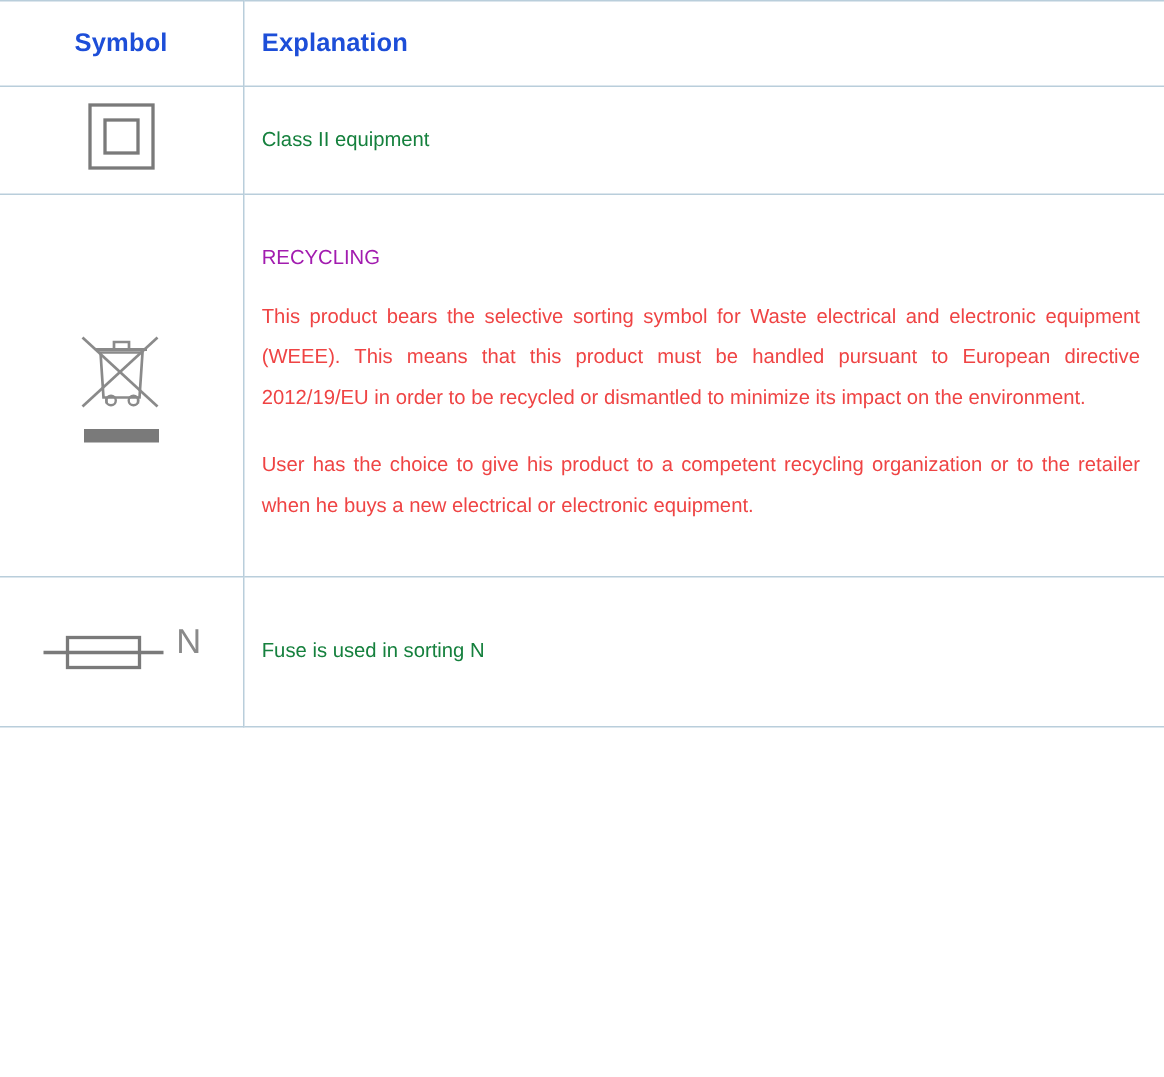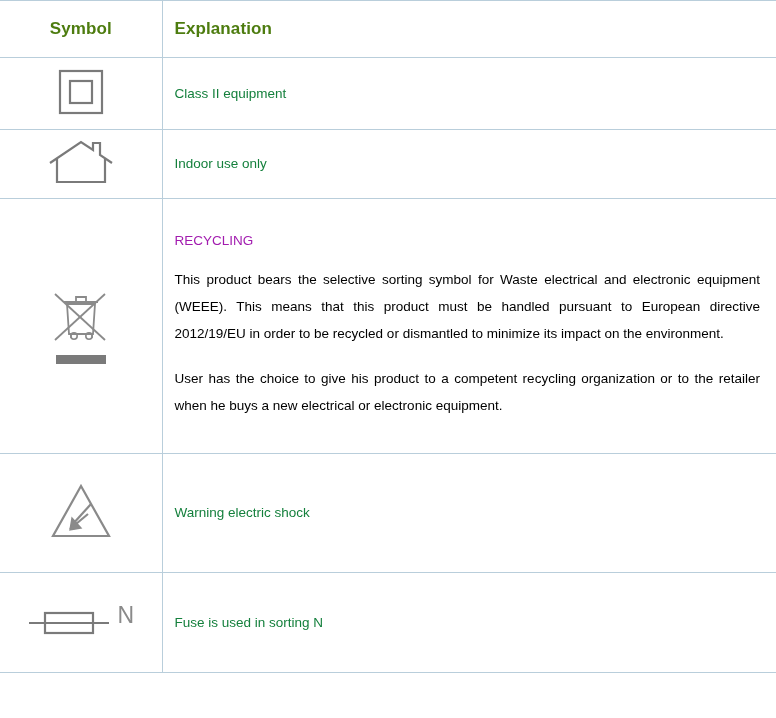--- a/index.html
+++ b/index.html
@@ -42,21 +42,21 @@
   .symbols-table th.cell-explanation,
   .symbols-table td.cell-explanation {
     padding: 0 10px 0 12px;
     text-align: left;
   }
 
   thead th {
     height: 56px;
     font-size: 17px;
     font-weight: bold;
-    color: #4d7c0f;
+    color: #1d4ed8;
     letter-spacing: 0.1px;
   }
   thead th.cell-symbol { text-align: center; }
   thead th.cell-explanation { text-align: left; margin-left: 44px; }
 
   .row-class2 td { height: 71px; }
   .row-ac td { height: 51px; }
   .row-indoor td { height: 68px; }
   .row-recycling td { height: 254px; }
   .row-warning td { height: 118px; }
@@ -72,21 +72,21 @@
   .recycling-block {
     padding: 14px 6px 14px 0;
   }
   .recycling-title {
     font-size: 13.5px;
     color: #a21caf;
     margin: 0 0 18px 0;
   }
   .recycling-para {
     font-size: 13.5px;
-    color: #000000;
+    color: #ef4444;
     margin: 0 0 18px 0;
     text-align: justify;
     line-height: 2.0;
   }
   .recycling-para.last { margin-bottom: 1px; }
 
   
   .glyph {
     display: inline-block;
     line-height: 0;
@@ -145,33 +145,20 @@
             <rect x="13" y="13" width="22" height="22" fill="none" stroke="#7a7a7a" stroke-width="2.2"></rect>
           </svg>
         </span>
       </td>
       <td class="cell-explanation">
         <span class="explain-text">Class II equipment</span>
       </td>
     </tr>
 
 
-    <tr class="row-indoor">
-      <td class="cell-symbol">
-        <span class="glyph">
-          <svg width="66" height="46" viewBox="0 0 66 46">
-            <path d="M2 24 L33 3 L45 11 L45 4 L52 4 L52 16 L64 24" fill="none" stroke="#7a7a7a" stroke-width="2.2" stroke-linejoin="miter"></path>
-            <path d="M9 20 L9 43 L57 43 L57 20" fill="none" stroke="#7a7a7a" stroke-width="2.2"></path>
-          </svg>
-        </span>
-      </td>
-      <td class="cell-explanation">
-        <span class="explain-text">Indoor use only</span>
-      </td>
-    </tr>
 
     <tr class="row-recycling">
       <td class="cell-symbol">
         <div class="weee-wrap">
           <span class="glyph">
             <svg width="60" height="58" viewBox="0 0 60 58">
 
               <path d="M16 16 L18 46 L42 46 L44 16 Z" fill="none" stroke="#8a8a8a" stroke-width="1.8"></path>
 
               <path d="M13 14 L47 14" fill="none" stroke="#8a8a8a" stroke-width="2"></path>
@@ -193,36 +180,20 @@
       </td>
       <td class="cell-explanation">
         <div class="recycling-block">
           <p class="recycling-title">RECYCLING</p>
           <p class="recycling-para">This product bears the selective sorting symbol for Waste electrical and electronic equipment (WEEE). This means that this product must be handled pursuant to European directive 2012/19/EU in order to be recycled or dismantled to minimize its impact on the environment.</p>
           <p class="recycling-para last">User has the choice to give his product to a competent recycling organization or to the retailer when he buys a new electrical or electronic equipment.</p>
         </div>
       </td>
     </tr>
 
-    <tr class="row-warning">
-      <td class="cell-symbol">
-        <span class="glyph">
-          <svg width="62" height="58" viewBox="0 0 62 58">
-            <path d="M31 4 L59 54 L3 54 Z" fill="none" stroke="#8a8a8a" stroke-width="2.2" stroke-linejoin="miter"></path>
-
-            <path d="M41 22 L22 43" fill="none" stroke="#8a8a8a" stroke-width="2.2"></path>
-            <path d="M38 32 L20 47" fill="none" stroke="#8a8a8a" stroke-width="2.2"></path>
-            <path d="M22 36 L20 48 L31 46 Z" fill="#8a8a8a" stroke="#8a8a8a" stroke-width="1.4"></path>
-          </svg>
-        </span>
-      </td>
-      <td class="cell-explanation">
-        <span class="explain-text">Warning electric shock</span>
-      </td>
-    </tr>
 
     <tr class="row-fuse">
       <td class="cell-symbol">
         <div class="fuse-wrap">
           <span class="glyph">
             <svg width="84" height="40" viewBox="0 0 84 40">
               <rect x="18" y="10" width="48" height="20" fill="none" stroke="#7a7a7a" stroke-width="2.2"></rect>
               <path d="M2 20 L82 20" fill="none" stroke="#7a7a7a" stroke-width="2.2"></path>
             </svg>
           </span>

